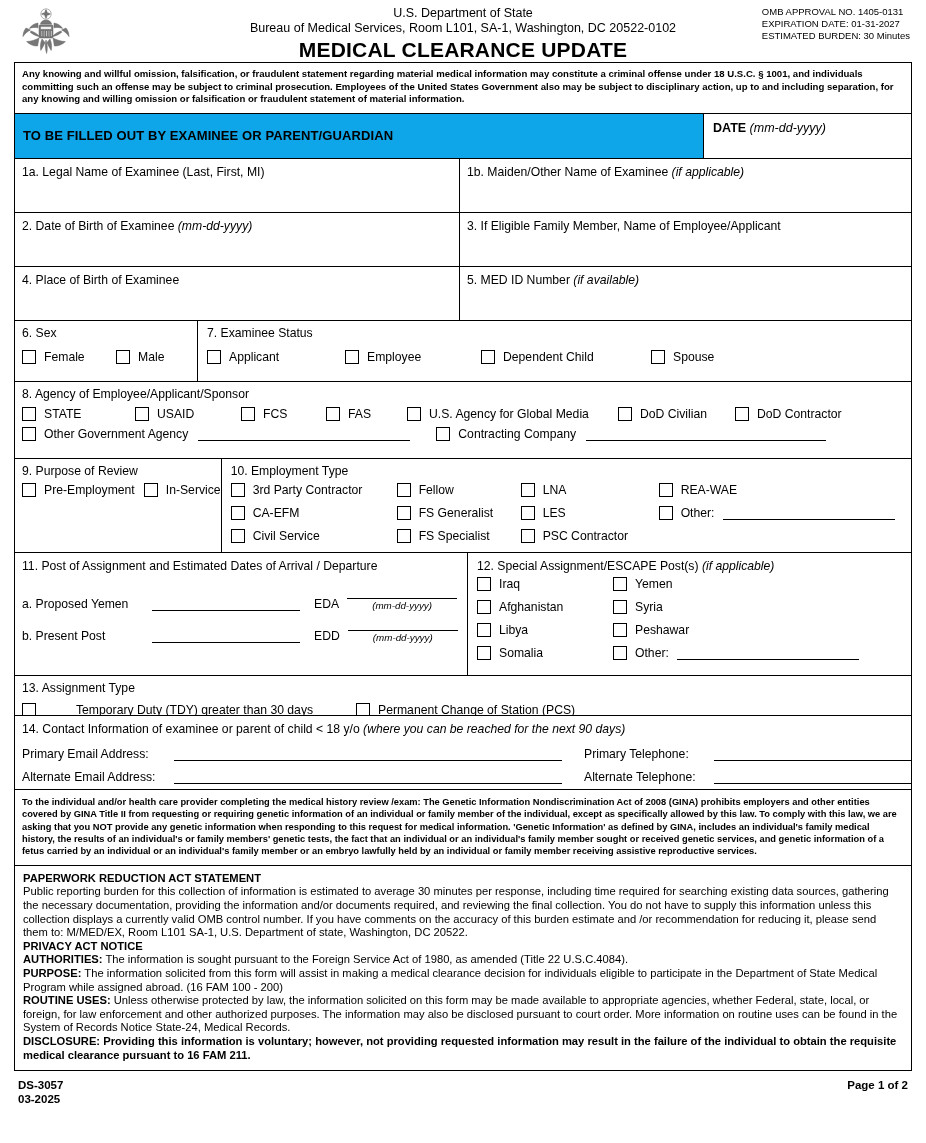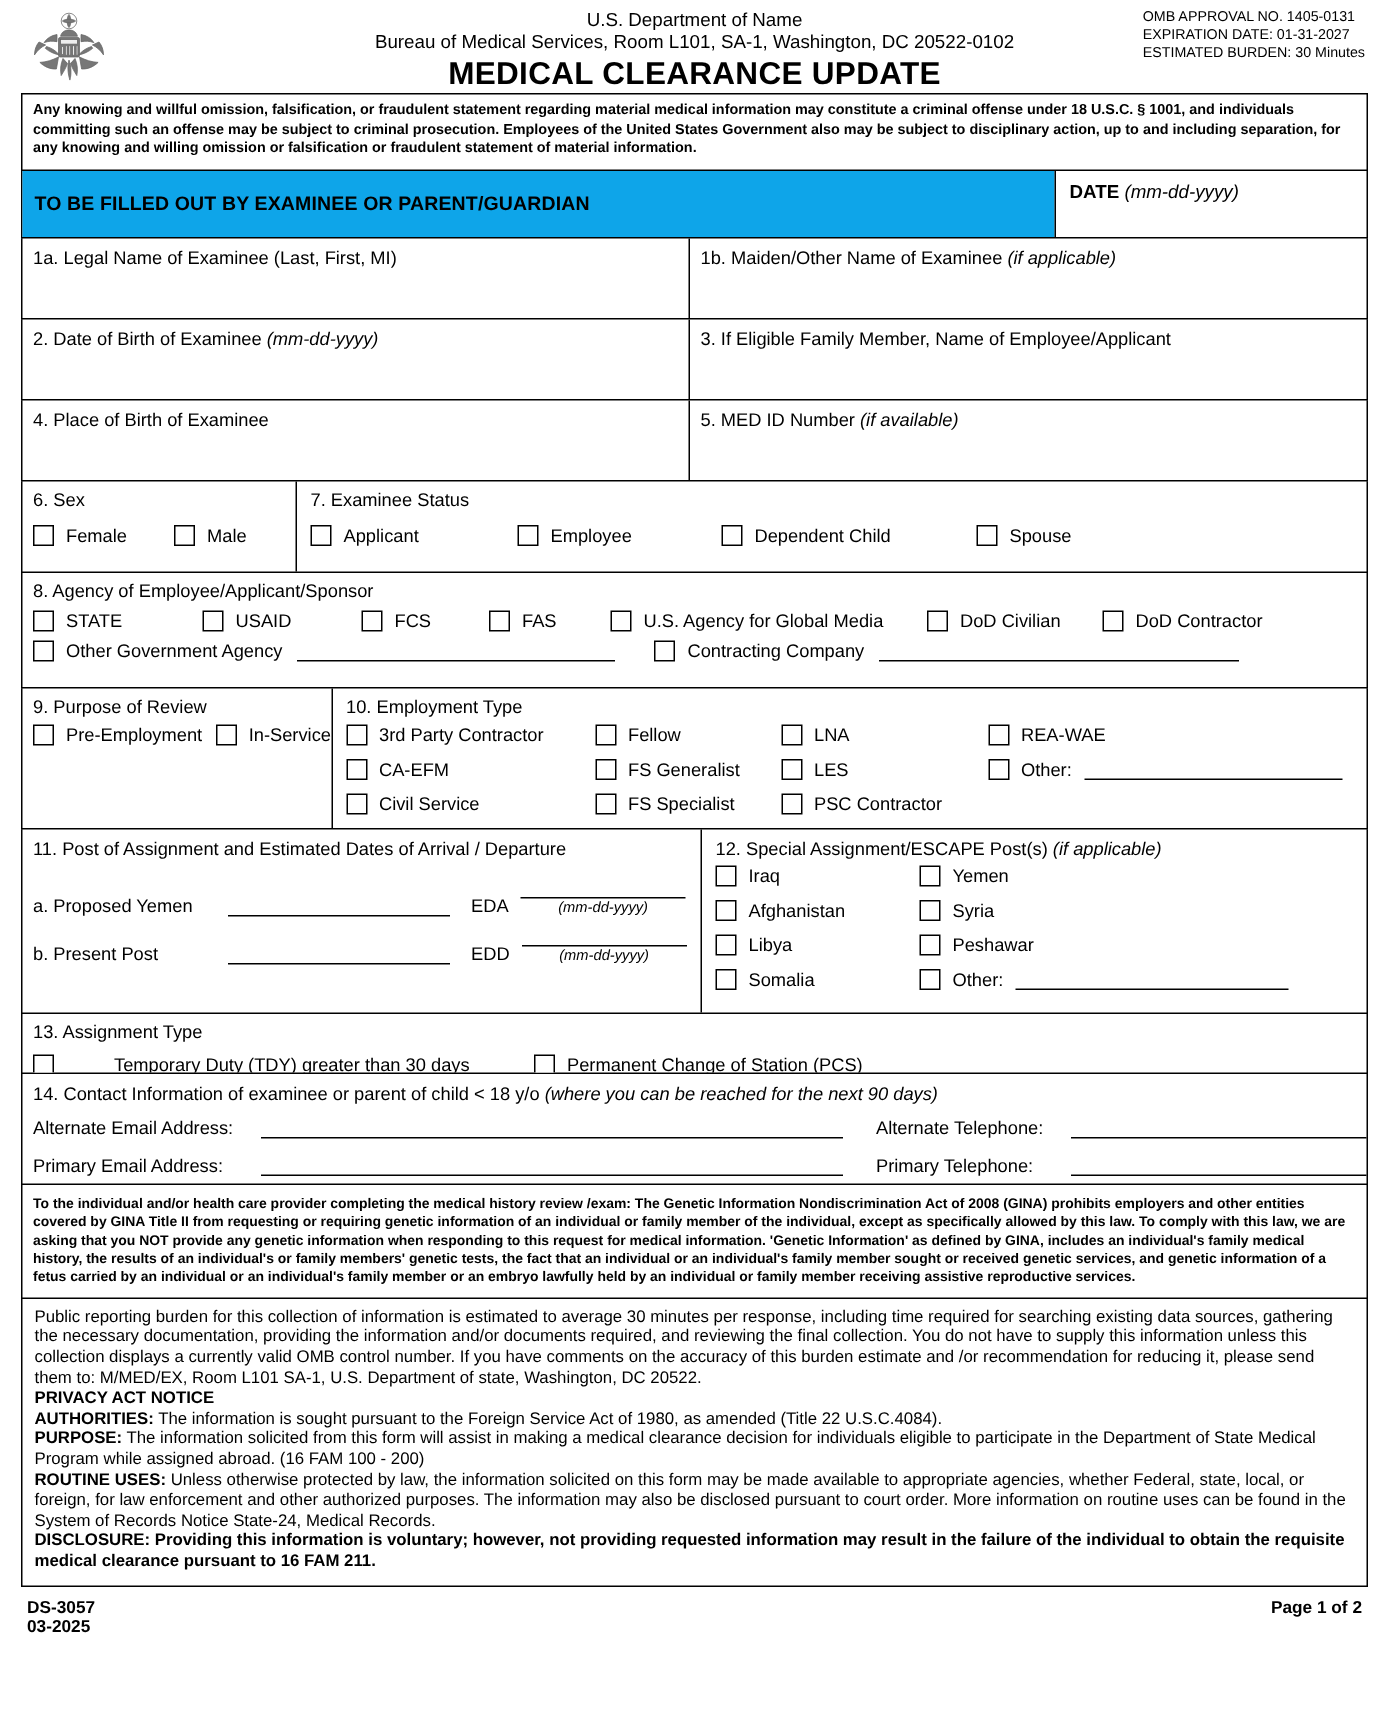--- a/index.html
+++ b/index.html
@@ -142,21 +142,21 @@
           <path d="M35 34c4 2 8 3.4 12.4 3.6c-3 3-7 4.6-11 4.4z"></path>
           <path d="M24 35c-1.6 3.6-2 7.6-1.2 11.4c1.6-2.6 3.2-5.2 4.2-8z"></path>
           <path d="M32 35c1.6 3.6 2 7.6 1.2 11.4c-1.6-2.6-3.2-5.2-4.2-8z"></path>
           <path d="M28 36c1.4 4 1.8 9 .6 13.4C27.2 45 26.8 40 28 36z"></path>
           <path d="M13 27c3.4 1 6.4 3 8.6 5.6c-3.6-.6-6.8-2.2-9.4-4.4z"></path>
           <path d="M43 27c-3.4 1-6.4 3-8.6 5.6c3.6-.6 6.8-2.2 9.4-4.4z"></path>
         </g>
       </svg>
     </div>
     <div class="hdr-center">
-      <div class="l1">U.S. Department of Name</div>
+      <div class="l1">U.S. Department of State</div>
       <div class="l2">Bureau of Medical Services, Room L101, SA-1, Washington, DC 20522-0102</div>
       <div class="title">MEDICAL CLEARANCE UPDATE</div>
     </div>
     <div class="omb">
       <div>OMB APPROVAL NO. 1405-0131</div>
       <div>EXPIRATION DATE: 01-31-2027</div>
       <div>ESTIMATED BURDEN: 30 Minutes</div>
     </div>
   </div>
 
@@ -451,37 +451,38 @@
         <span class="cb"></span>
         <span class="t">Permanent Change of Station (PCS)</span>
       </label>
     </div>
   </div>
 
   <div class="bx sec14">
     <div class="lbl">
       <span>14. Contact Information of examinee or parent of child &lt; 18 y/o </span><span class="ital">(where you can be reached for the next 90 days)</span>
     </div>
+    <div class="contactrow">
+      <span style="flex:0 0 152px;">Primary Email Address:</span>
+      <span class="ul" style="width:388px;"></span>
+      <span style="margin-left:22px; flex:0 0 130px;">Primary Telephone:</span>
+      <span class="ul" style="flex:1 1 0;"></span>
+    </div>
     <div class="contactrow" style="margin-top:9px;">
       <span style="flex:0 0 152px;">Alternate Email Address:</span>
       <span class="ul" style="width:388px;"></span>
       <span style="margin-left:22px; flex:0 0 130px;">Alternate Telephone:</span>
       <span class="ul" style="flex:1 1 0;"></span>
     </div>
-    <div class="contactrow">
-      <span style="flex:0 0 152px;">Primary Email Address:</span>
-      <span class="ul" style="width:388px;"></span>
-      <span style="margin-left:22px; flex:0 0 130px;">Primary Telephone:</span>
-      <span class="ul" style="flex:1 1 0;"></span>
-    </div>
   </div>
 
   <div class="bx gina">To the individual and/or health care provider completing the medical history review /exam: The Genetic Information Nondiscrimination Act of 2008 (GINA) prohibits employers and other entities covered by GINA Title II from requesting or requiring genetic information of an individual or family member of the individual, except as specifically allowed by this law. To comply with this law, we are asking that you NOT provide any genetic information when responding to this request for medical information. 'Genetic Information' as defined by GINA, includes an individual's family medical history, the results of an individual's or family members' genetic tests, the fact that an individual or an individual's family member sought or received genetic services, and genetic information of a fetus carried by an individual or an individual's family member or an embryo lawfully held by an individual or family member receiving assistive reproductive services.</div>
 
   <div class="bx pra">
+    <p class="h">PAPERWORK REDUCTION ACT STATEMENT</p>
     <p>Public reporting burden for this collection of information is estimated to average 30 minutes per response, including time required for searching existing data sources, gathering the necessary documentation, providing the information and/or documents required, and reviewing the final collection. You do not have to supply this information unless this collection displays a currently valid OMB control number. If you have comments on the accuracy of this burden estimate and /or recommendation for reducing it, please send them to: M/MED/EX, Room L101 SA-1, U.S. Department of state, Washington, DC 20522.</p>
     <p class="h">PRIVACY ACT NOTICE</p>
     <p><span class="h">AUTHORITIES:</span><span> The information is sought pursuant to the Foreign Service Act of 1980, as amended (Title 22 U.S.C.4084).</span></p>
     <p><span class="h">PURPOSE:</span><span> The information solicited from this form will assist in making a medical clearance decision for individuals eligible to participate in the Department of State Medical Program while assigned abroad. (16 FAM 100 - 200)</span></p>
     <p><span class="h">ROUTINE USES:</span><span> Unless otherwise protected by law, the information solicited on this form may be made available to appropriate agencies, whether Federal, state, local, or foreign, for law enforcement and other authorized purposes. The information may also be disclosed pursuant to court order. More information on routine uses can be found in the System of Records Notice State-24, Medical Records.</span></p>
     <p class="last"><span class="h">DISCLOSURE:</span><span> Providing this information is voluntary; however, not providing requested information may result in the failure of the individual to obtain the requisite medical clearance pursuant to 16 FAM 211.</span></p>
   </div>
 
   <div class="footer">
     <div>

